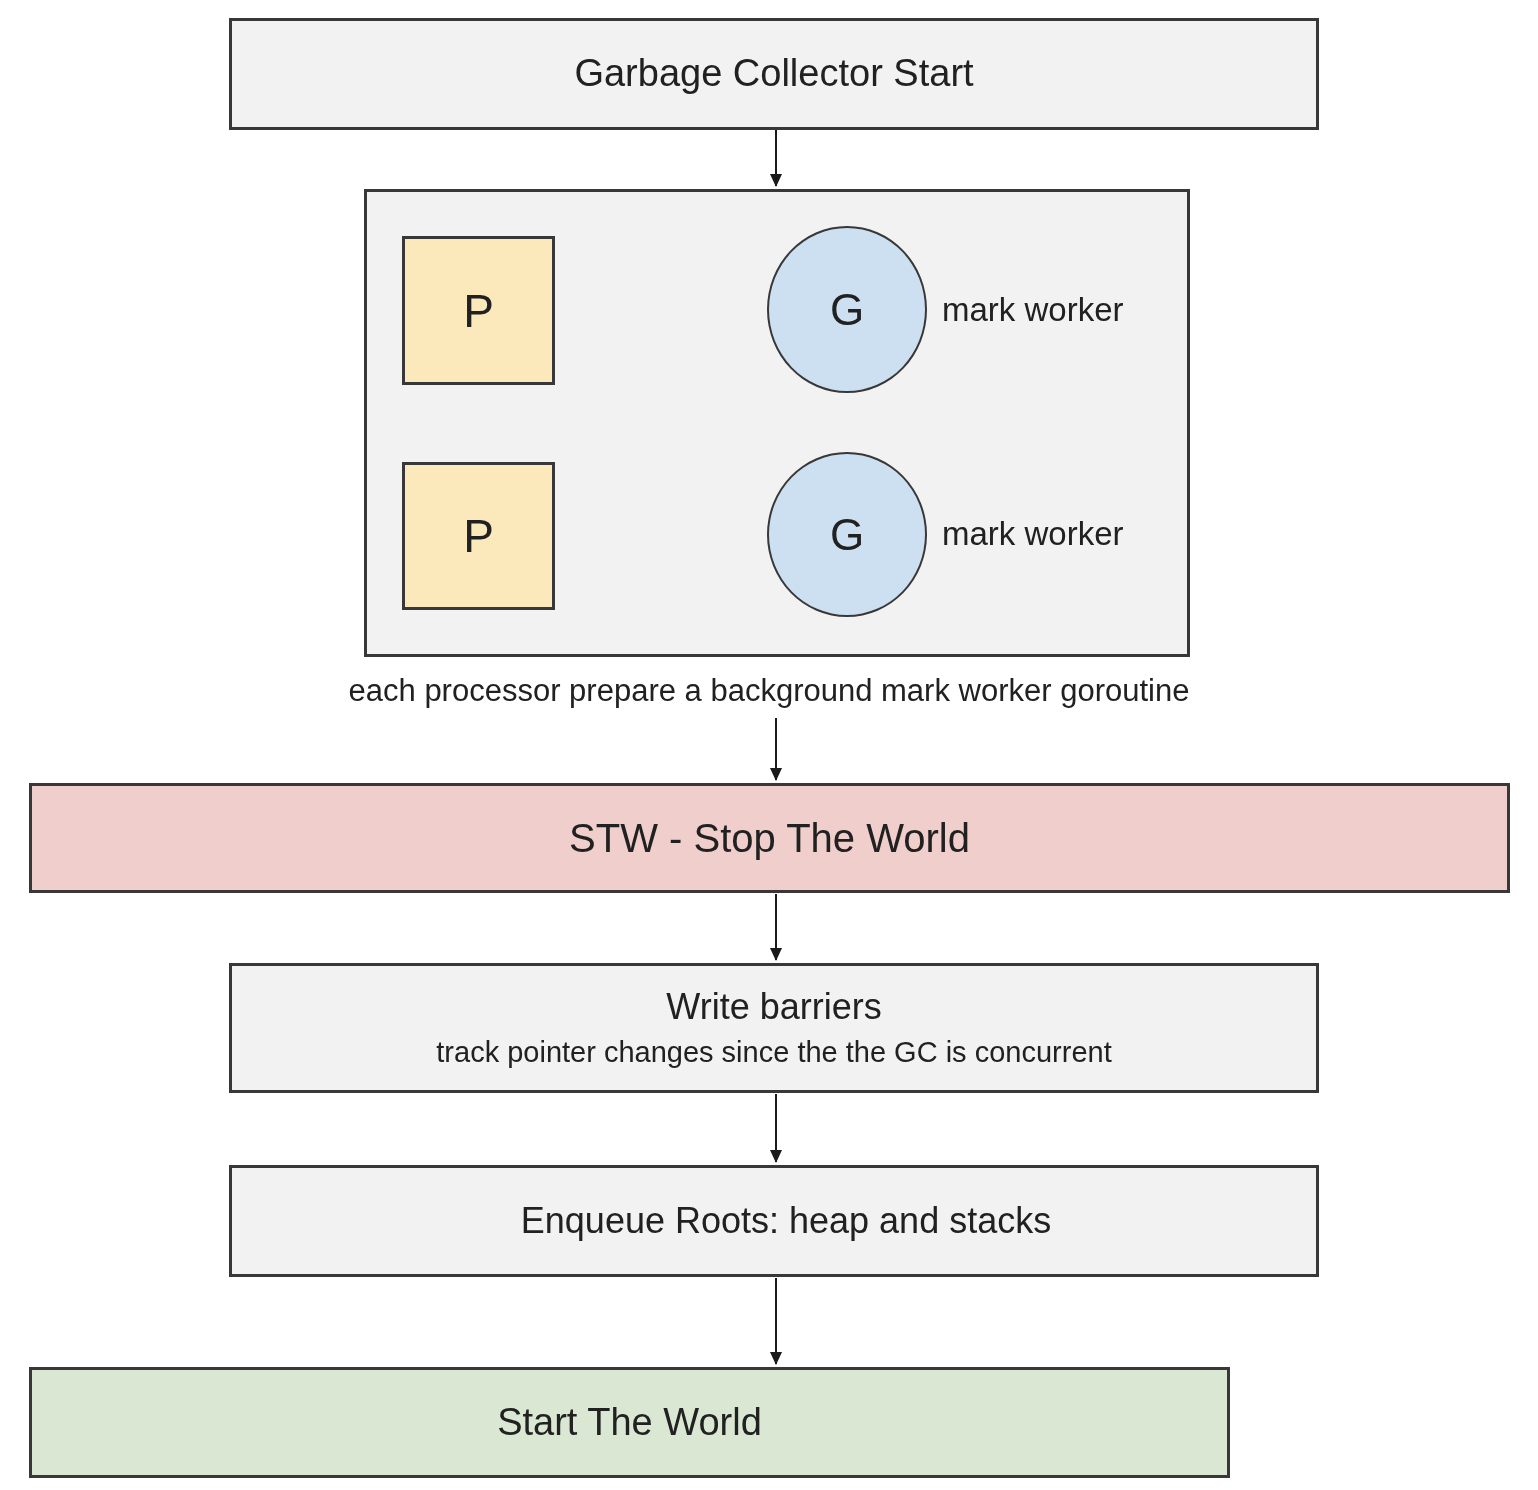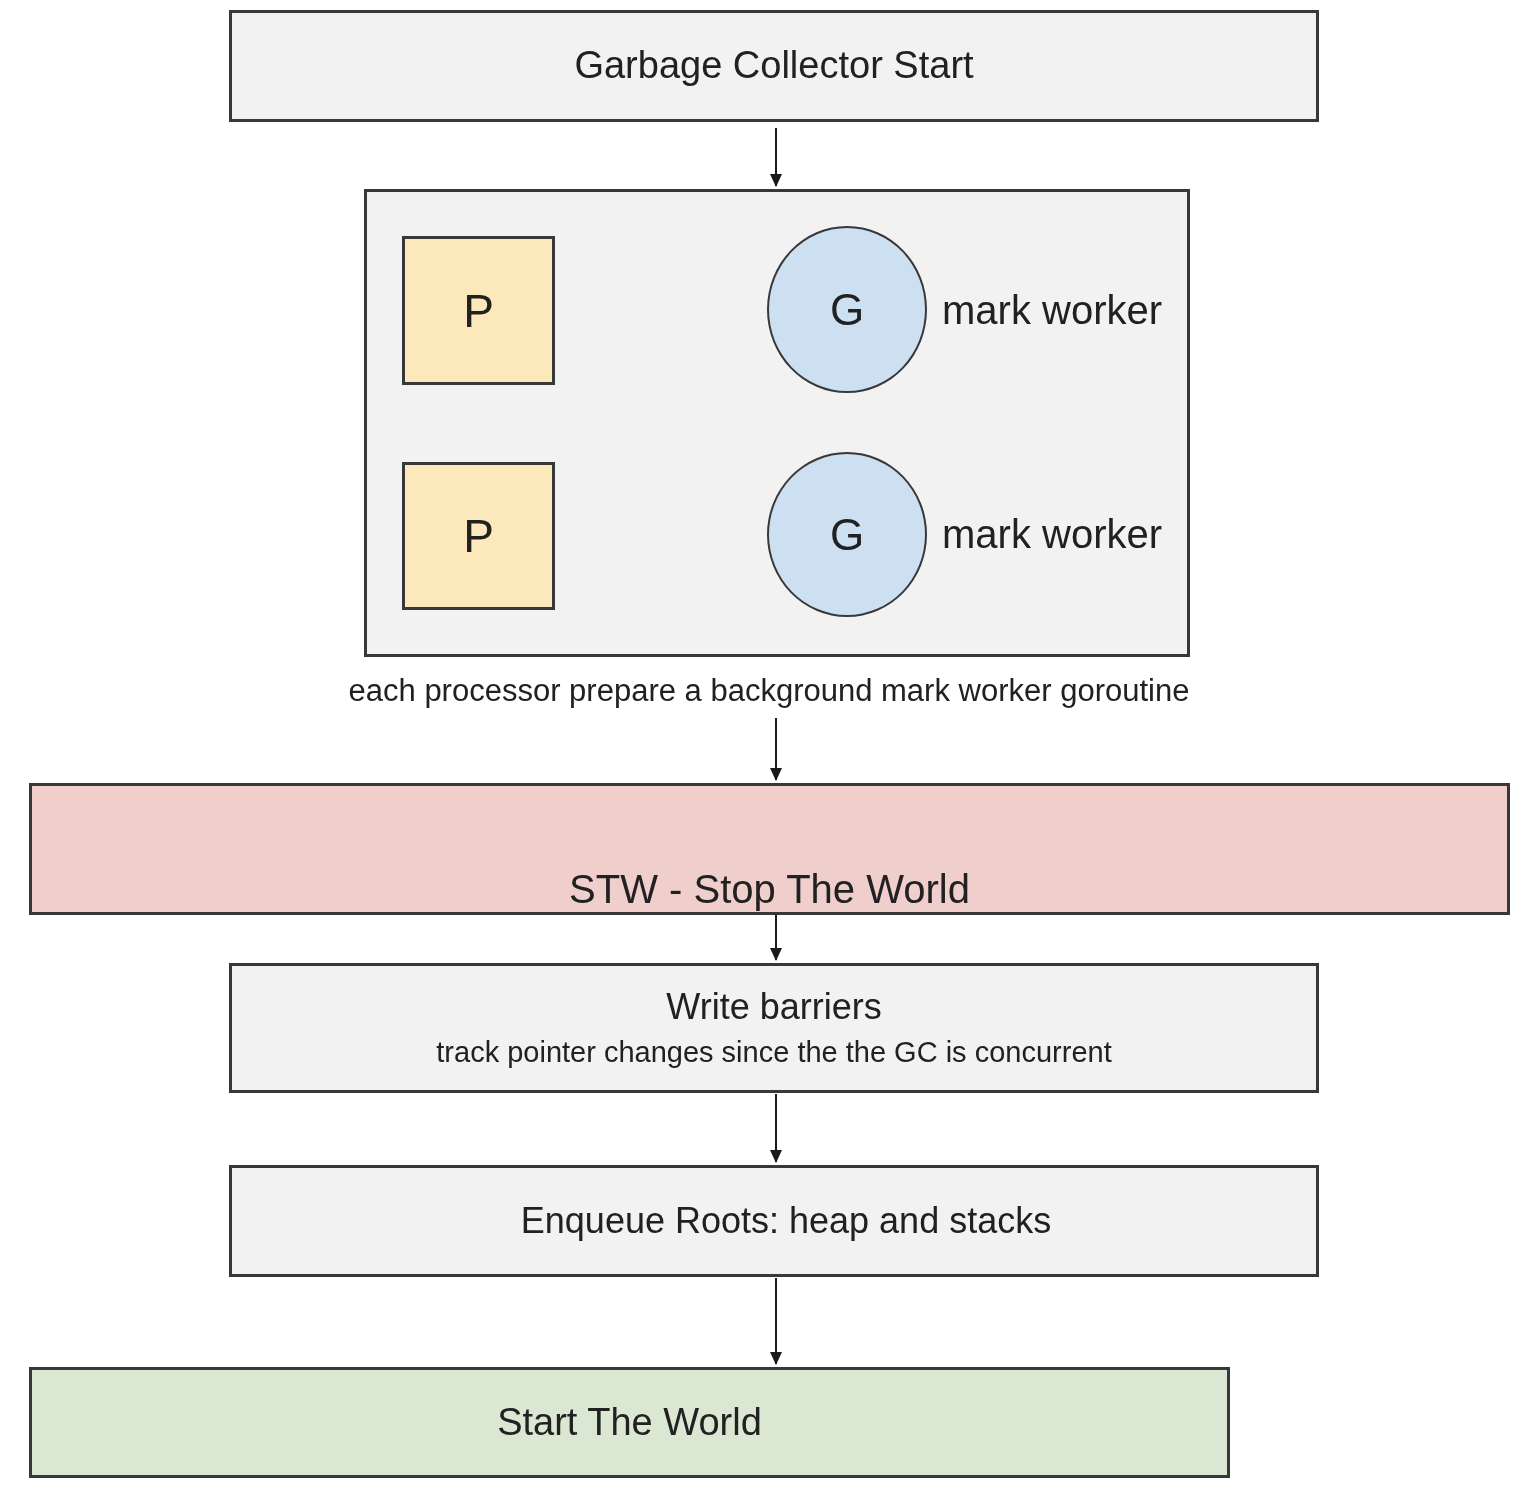--- a/index.html
+++ b/index.html
@@ -25,24 +25,24 @@
     align-items: center;
     justify-content: center;
     flex-direction: column;
     text-align: center;
   }
   .node-title { font-size: 38px; line-height: 1.15; }
   .node-title-lg { font-size: 40px; line-height: 1.15; }
   .node-title-md { font-size: 36px; line-height: 1.2; }
   .node-subtitle { font-size: 29px; line-height: 1.3; margin-top: 6px; }
 
-  .top-box    { left: 229px;  top: 10px;   width: 1090px; height: 112px; }
+  .top-box    { left: 229px;  top: 18px;   width: 1090px; height: 112px; }
   .group-box  { left: 364px;  top: 189px;  width: 826px;  height: 468px; }
-  .stw-box    { left: 29px;   top: 783px;  width: 1481px; height: 132px;
-                background: var(--c-box-pink, #efcecb); justify-content: flex-end; }
+  .stw-box    { left: 29px;   top: 783px;  width: 1481px; height: 110px;
+                background: var(--c-box-pink, #efcecb); }
   .wb-box     { left: 229px;  top: 963px;  width: 1090px; height: 130px; text-align: center; }
   .eq-box     { left: 229px;  top: 1165px; width: 1090px; height: 112px; padding-left: 24px; }
   .start-box  { left: 29px;   top: 1367px; width: 1201px; height: 111px;
                 background: var(--c-box-green, #dae8d3); }
 
   .p-square {
     position: absolute;
     box-sizing: border-box;
     width: 153px;
     border: 3px solid var(--c-border, #383838);
@@ -62,21 +62,21 @@
     background: var(--c-box-blue, #cde0f2);
     display: flex; align-items: center; justify-content: center;
     font-size: 44px;
   }
   .g-circle.row1 { left: 767px; top: 226px; height: 167px; }
   .g-circle.row2 { left: 767px; top: 452px; height: 165px; }
 
   .worker-label {
     position: absolute;
     left: 942px;
-    font-size: 40px;
+    font-size: 33px;
     line-height: 40px;
     white-space: nowrap;
   }
   .worker-label.row1 { top: 290px; }
   .worker-label.row2 { top: 514px; }
 
   .caption {
     position: absolute;
     left: 0;
     top: 672px;

